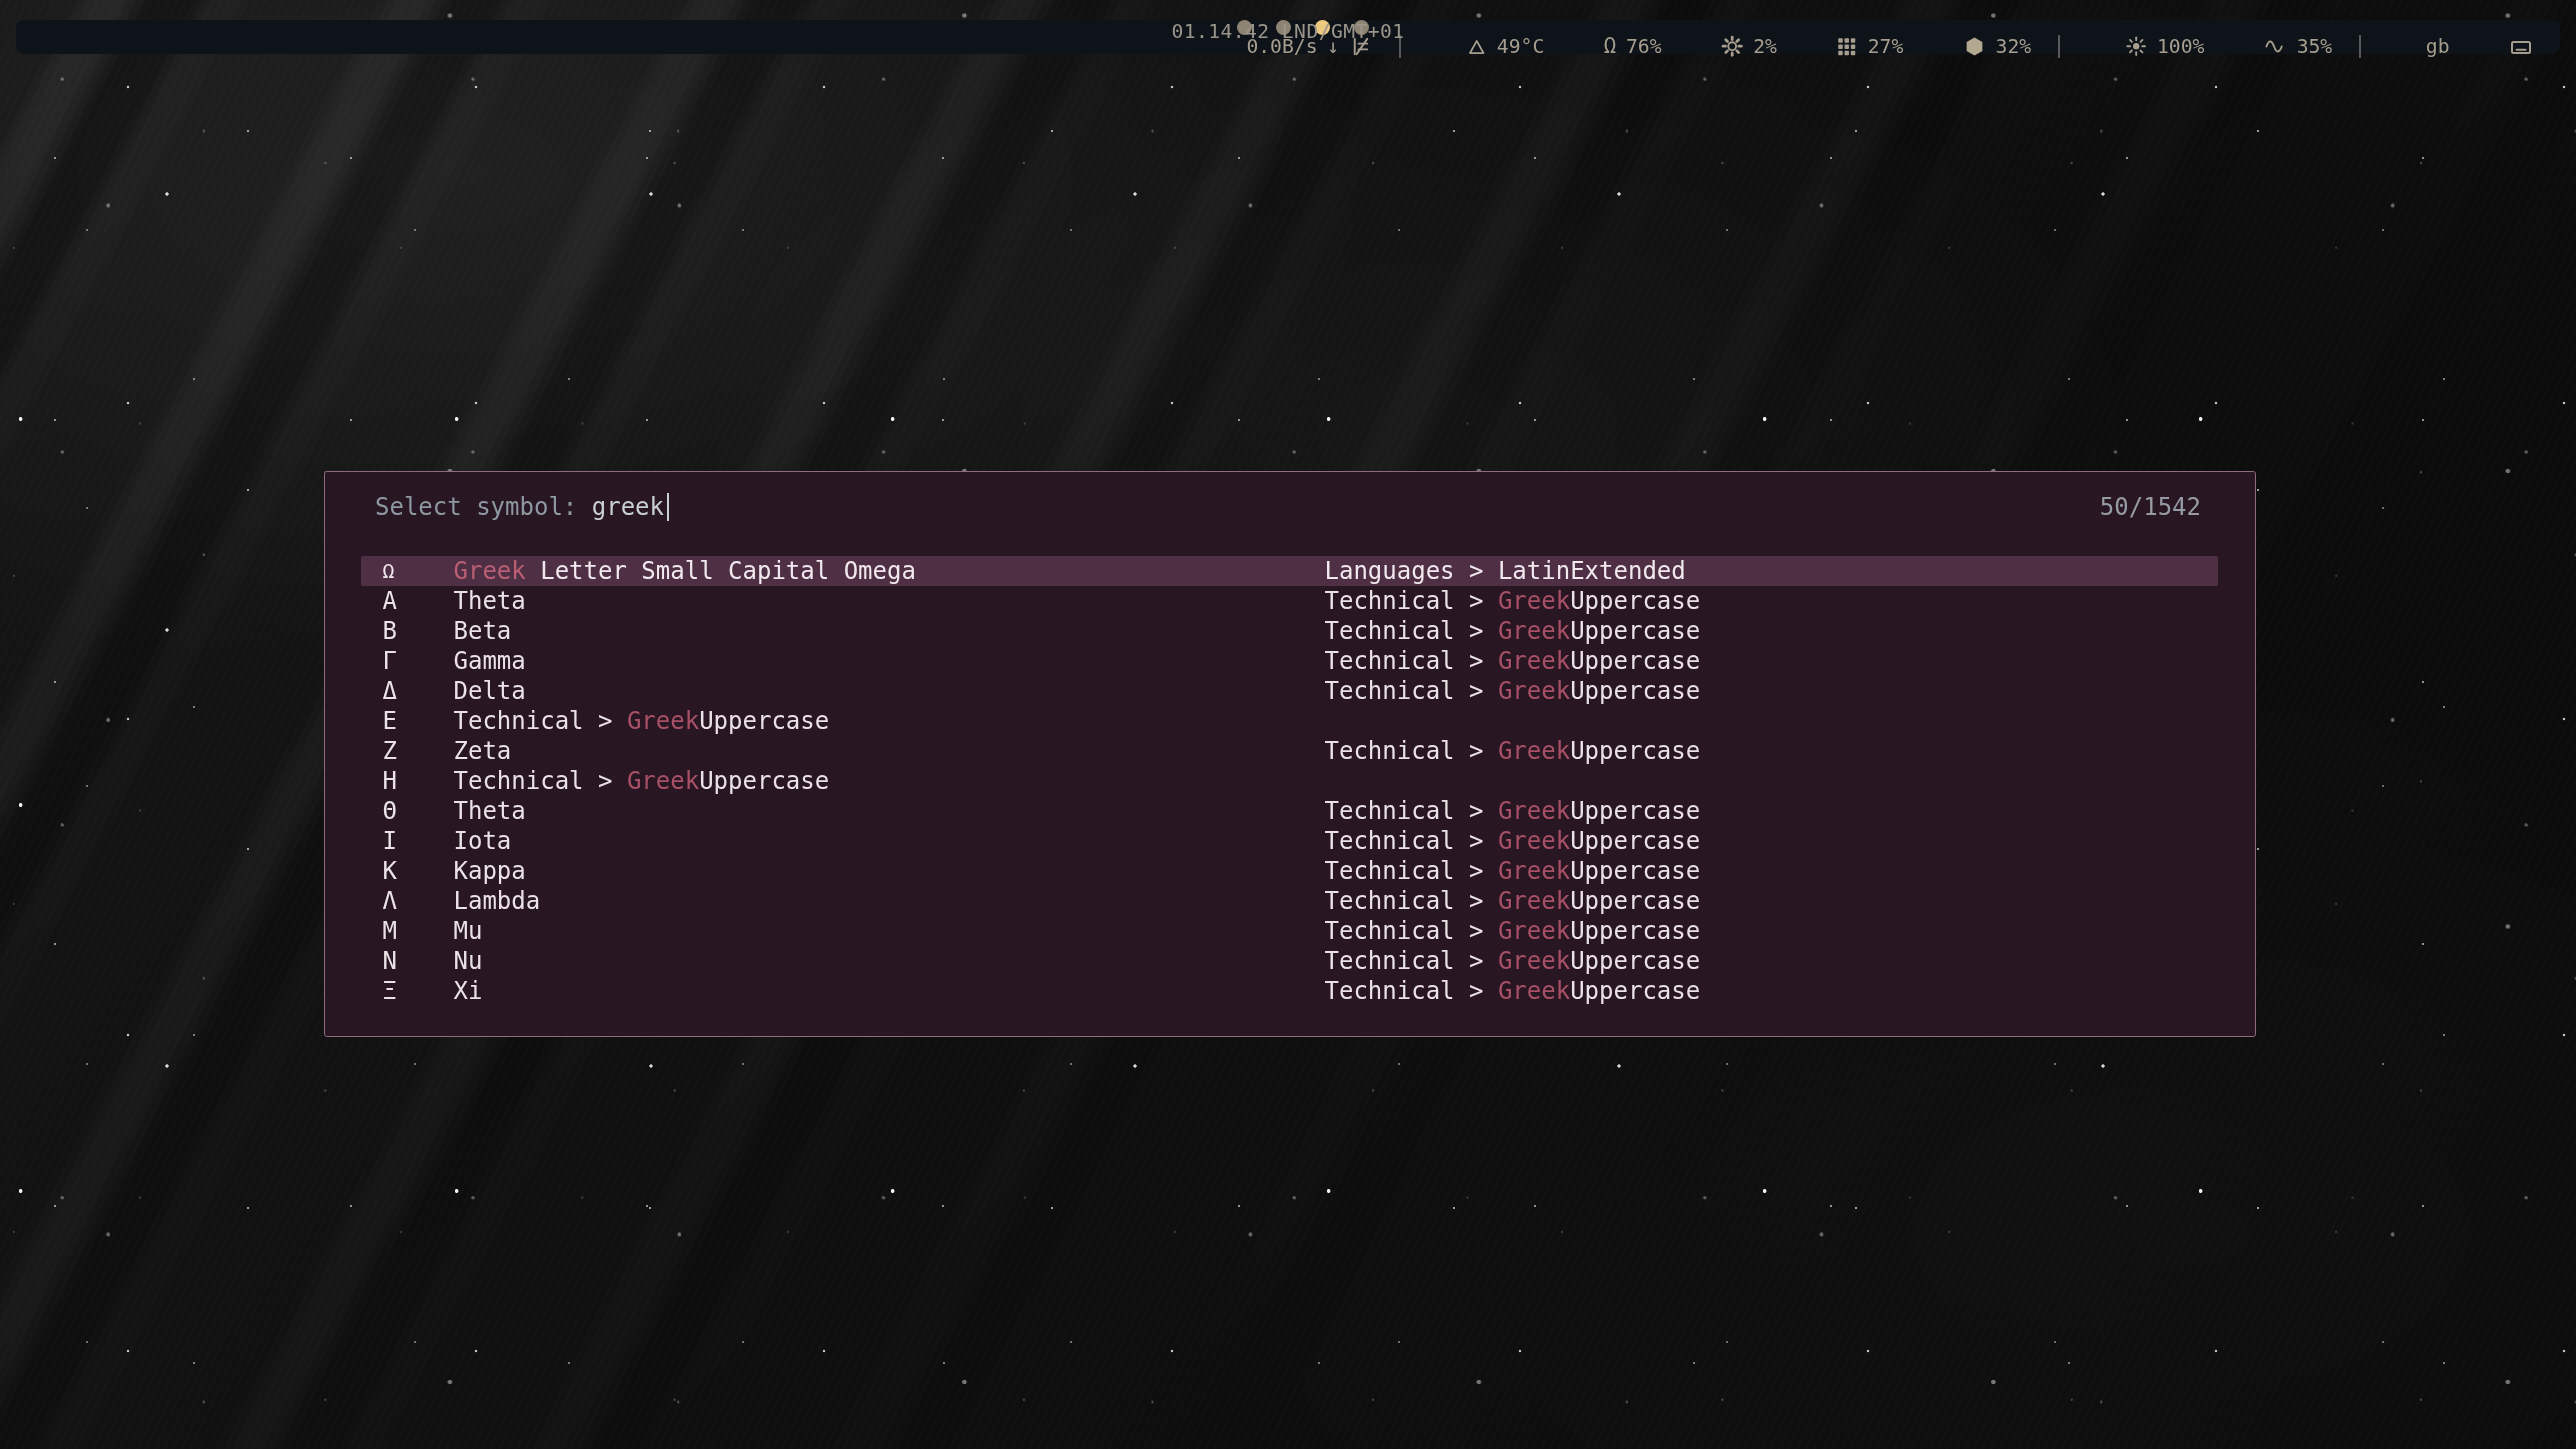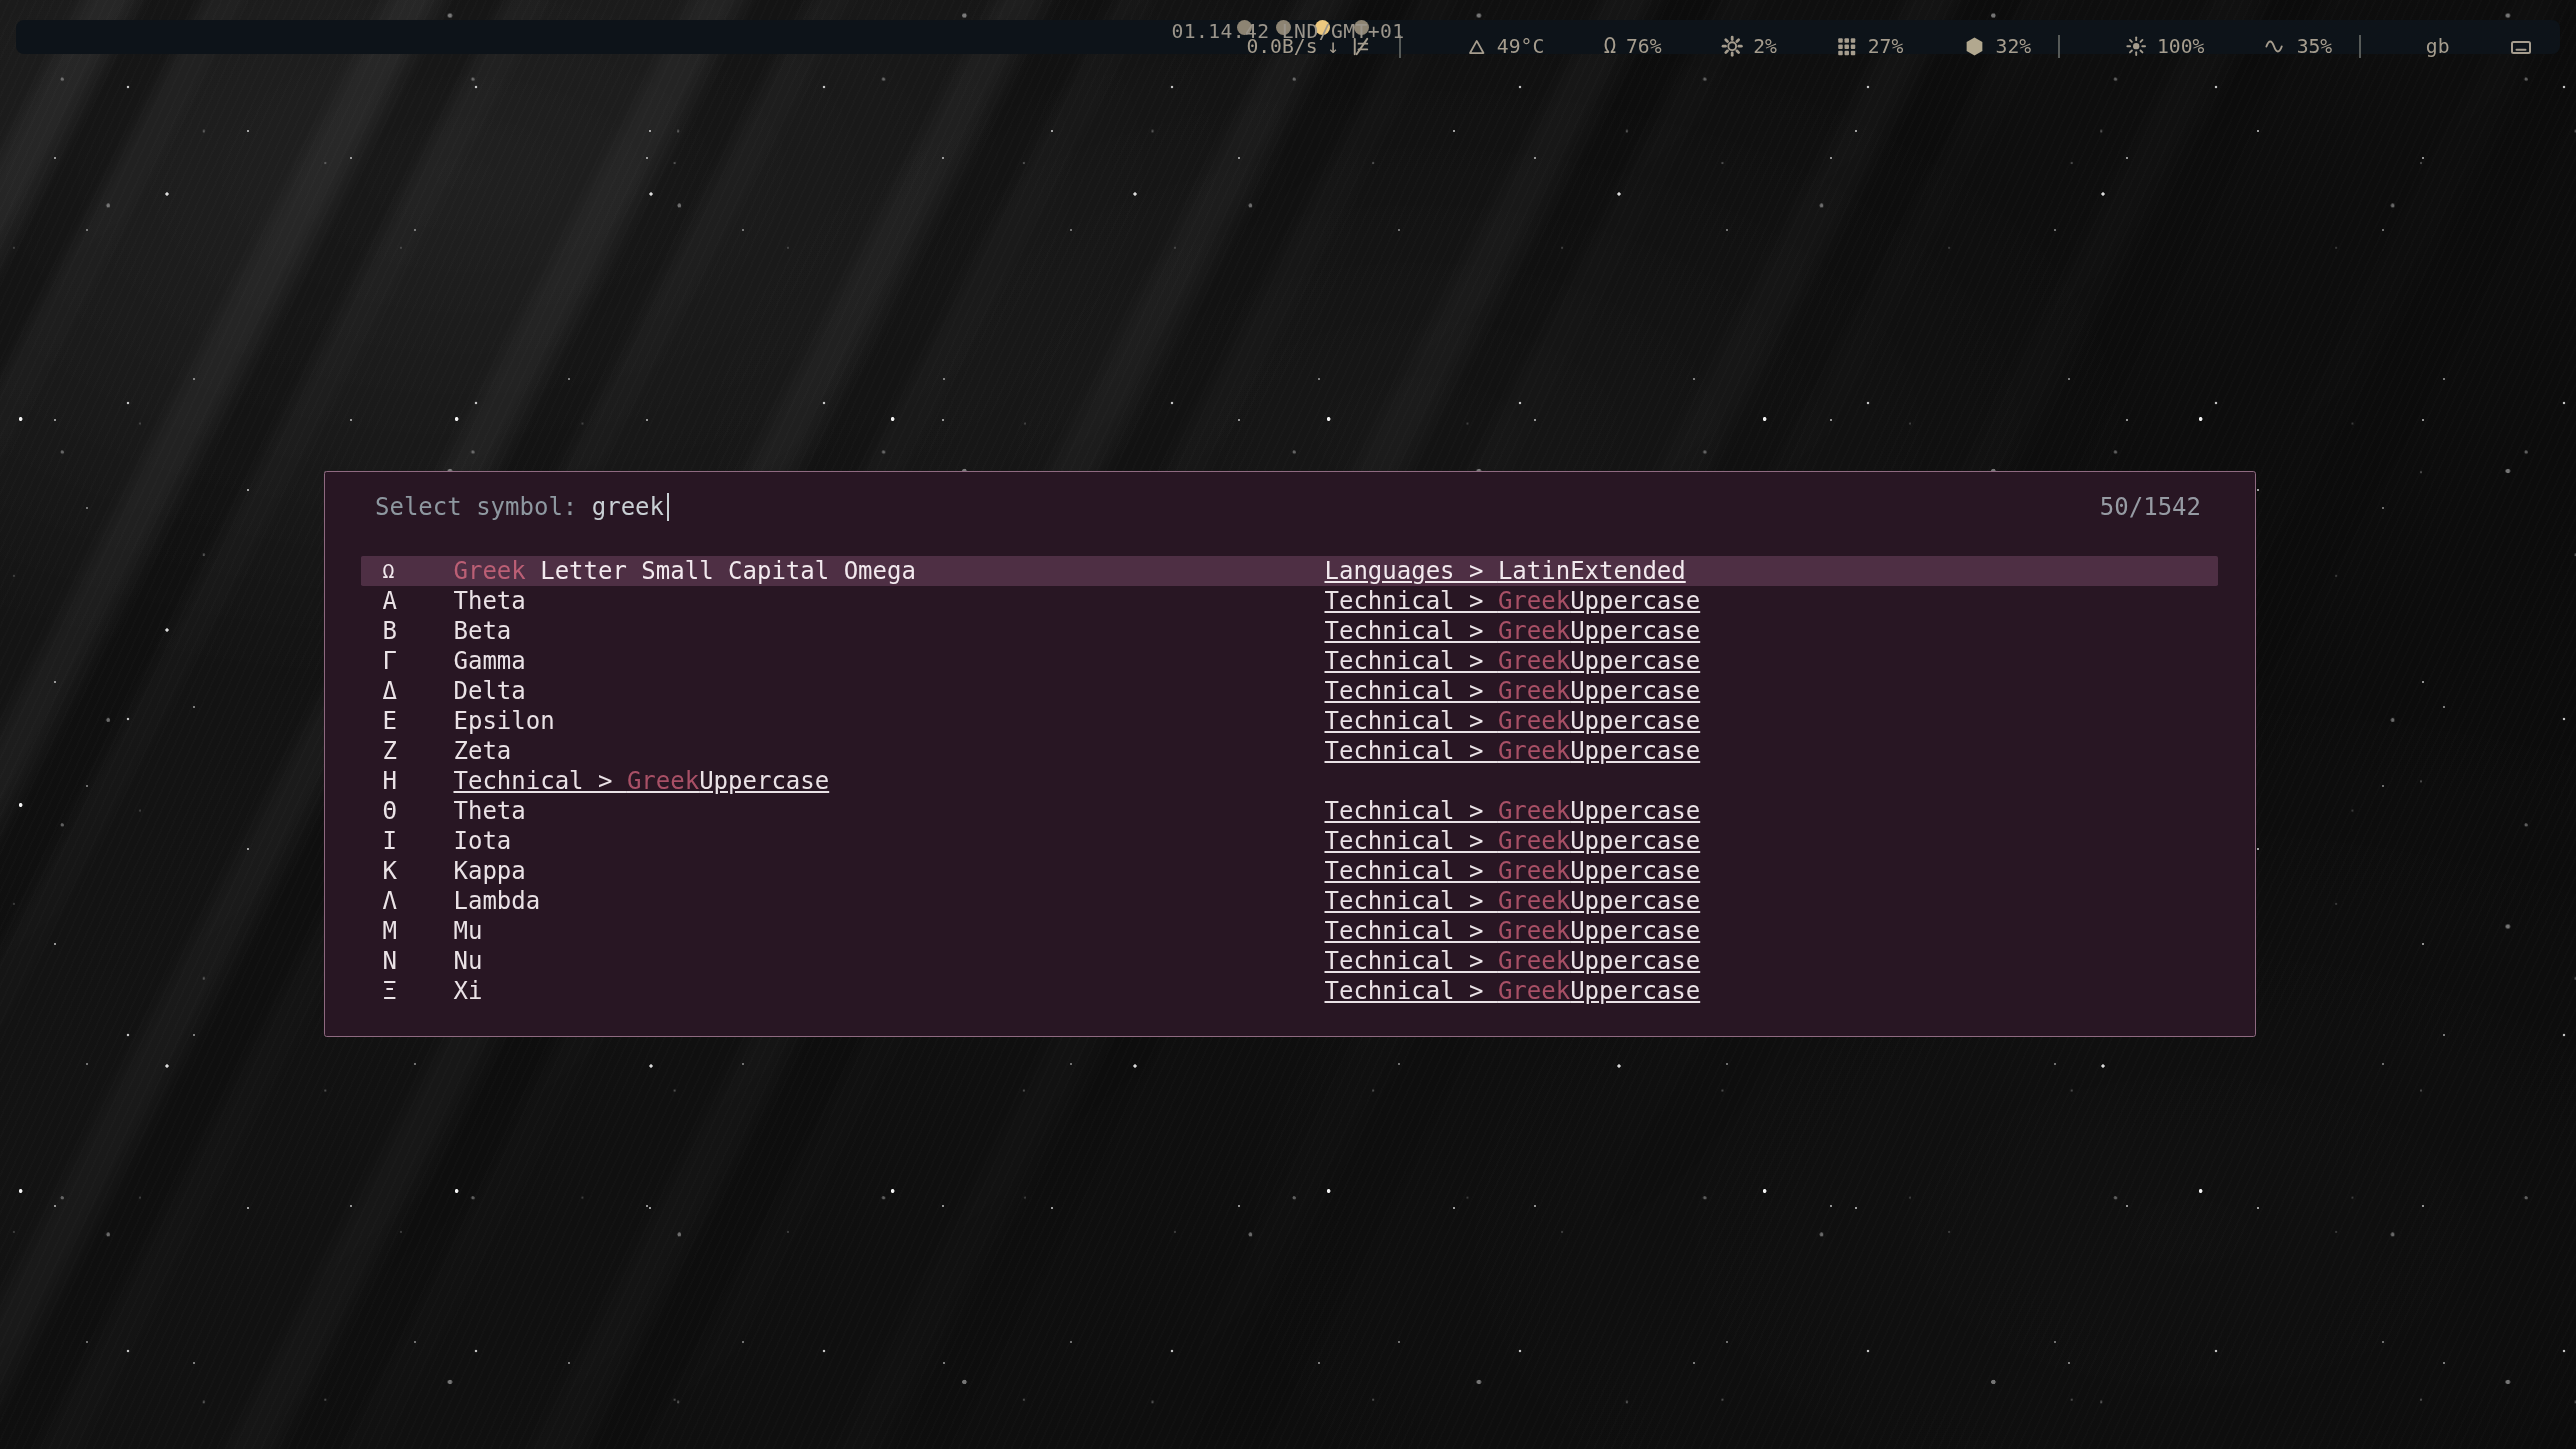--- a/index.html
+++ b/index.html
@@ -48,21 +48,21 @@
     padding:0 54px 0 50px;}
   .prompt{color:#8e98a0;white-space:pre;}
   .query{color:#c9d0d4;}
   .caret{display:inline-block;width:2.7px;height:28px;background:#c9d0d4;margin-left:2.7px;vertical-align:-4.5px;}
   .count{margin-left:auto;color:#969ba3;}
   .list{position:absolute;top:84px;left:0;right:0;}
   .row{height:30px;margin:0 37px 0 36px;padding-left:21.5px;display:flex;align-items:center;
     color:#eae2e6;border-radius:1.8px;}
   .row .sym{width:71px;}
   .row .nm{width:871px;white-space:pre;}
-  .row .cat{white-space:pre;text-decoration:underline;}
+  .row .cat{white-space:pre;}
   .match{color:#a85066;}
   .row.selected{background:#4e2f44;color:#f2e9ee;}
   .row.selected .match{color:#bb5f75;}
   .sym.small{font-size:19.7px;}
 </style>
 </head>
 <body>
 
 <div class="wallpaper">
   <div class="ridges"></div>
@@ -233,21 +233,20 @@
   </div>
 
   <div class="row">
     <span class="sym">Δ</span>
     <span class="nm"><span class="match nmatch"></span><span class="nrest">Delta</span></span>
     <span class="cat"><span class="cpre">Technical &gt; </span><span class="match cmatch">Greek</span><span class="cpost">Uppercase</span></span>
   </div>
 
   <div class="row">
     <span class="sym">Ε</span>
-    <span class="nm"><span class="match nmatch"></span><span class="nrest">Epsilon</span></span>
     <span class="cat"><span class="cpre">Technical &gt; </span><span class="match cmatch">Greek</span><span class="cpost">Uppercase</span></span>
   </div>
 
   <div class="row">
     <span class="sym">Ζ</span>
     <span class="nm"><span class="match nmatch"></span><span class="nrest">Zeta</span></span>
     <span class="cat"><span class="cpre">Technical &gt; </span><span class="match cmatch">Greek</span><span class="cpost">Uppercase</span></span>
   </div>
 
   <div class="row">

